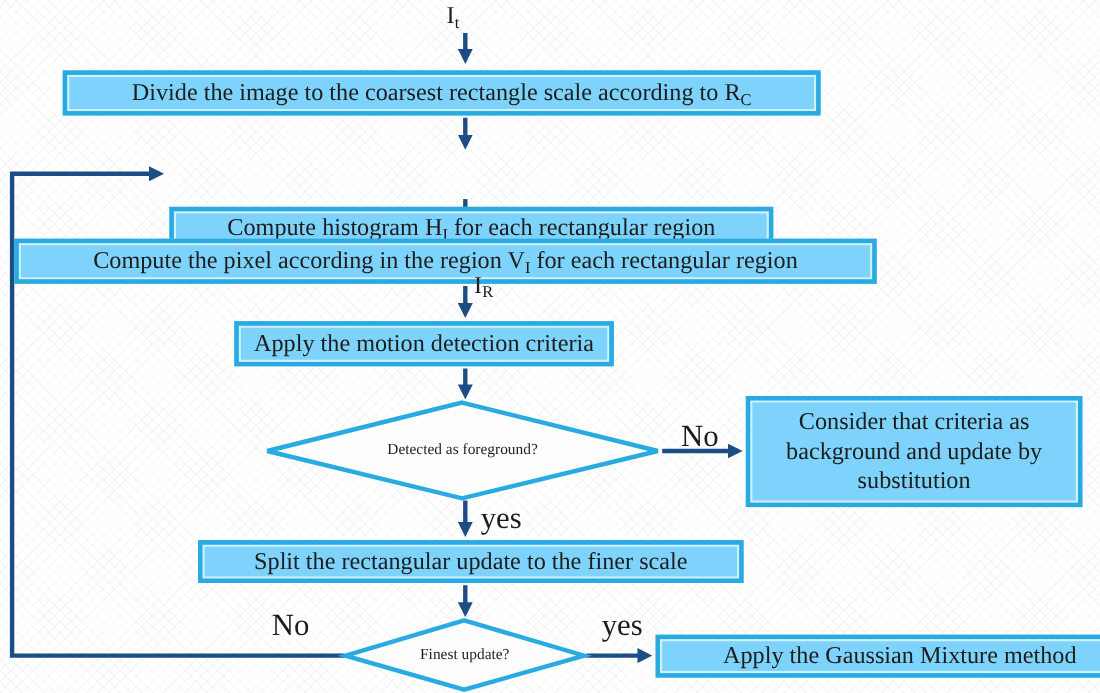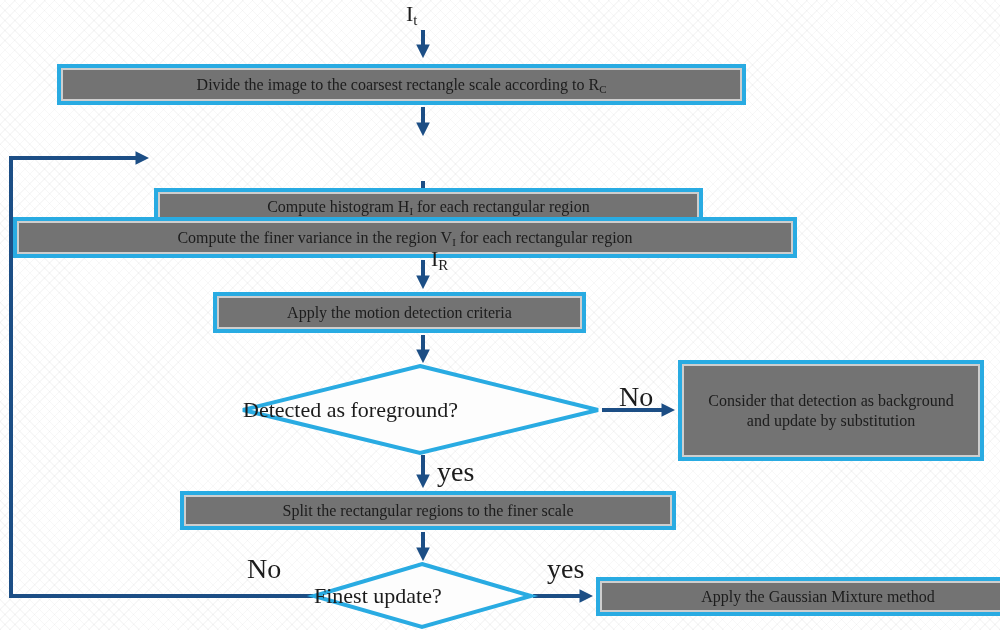--- a/index.html
+++ b/index.html
@@ -10,30 +10,30 @@
       repeating-linear-gradient(45deg, rgba(120,120,120,0.055) 0 1px, transparent 1px 7px),
       repeating-linear-gradient(-45deg, rgba(120,120,120,0.055) 0 1px, transparent 1px 7px);
     font-family:"Liberation Serif","DejaVu Serif",serif;
     color:#1c1c1c;
   }
   #connectors{position:absolute;left:0;top:0;z-index:1;}
   .conn{stroke:#1C4E85;stroke-width:4;fill:none;stroke-linejoin:miter;}
   .diamond{fill:#FDFDFD;stroke:#29ABE2;stroke-width:4;}
   .box{
     position:absolute;z-index:2;box-sizing:border-box;
-    border:4px solid #29ABE2;background:#737373;
+    border:4px solid #29ABE2;background:#7dd3fc;
     display:flex;align-items:center;justify-content:center;
-    font-size:16px;line-height:1.22;text-align:center;
+    font-size:22px;line-height:1.22;text-align:center;
     padding:0 6px;white-space:nowrap;
     box-shadow:inset 0 0 0 2px rgba(255,255,255,0.65);
   }
   .box.wrap{white-space:normal;padding:0 14px;}
   .dlabel{
-    position:absolute;z-index:2;display:flex;align-items:center;justify-content:flex-start;
-    font-size:22px;text-align:center;background:transparent;
+    position:absolute;z-index:2;display:flex;align-items:center;justify-content:center;
+    font-size:14px;text-align:center;background:transparent;
   }
   .elabel{position:absolute;z-index:3;font-size:28px;}
   .mathlabel{position:absolute;z-index:3;font-size:22px;}
   sub{font-size:0.68em;line-height:0;vertical-align:-0.28em;}
 </style>
 </head>
 <body>
 
 <svg id="connectors" width="1000" height="630" viewBox="0 0 1000 630">
   <defs>
@@ -64,33 +64,33 @@
 
 <div class="box" style="left:57px;top:64px;width:689px;height:41px;">
   <span><span>Divide the image to the coarsest rectangle scale according to R</span><sub>C</sub><span></span></span>
 </div>
 
 <div class="box" style="left:154px;top:140px;width:549px;height:38px;margin-top:48px;">
   <span><span>Compute histogram H</span><sub>I</sub><span> for each rectangular region</span></span>
 </div>
 
 <div class="box" style="left:13px;top:217px;width:784px;height:41px;">
-  <span><span>Compute the finer variance in the region V</span><sub>I</sub><span> for each rectangular region</span></span>
+  <span><span>Compute the pixel according in the region V</span><sub>I</sub><span> for each rectangular region</span></span>
 </div>
 
-<div class="box" style="left:213px;top:292px;width:373px;height:41px;">
+<div class="box" style="left:213px;top:292px;width:345px;height:41px;">
   <span>Apply the motion detection criteria</span>
 </div>
 
 <div class="box wrap" style="left:678px;top:360px;width:306px;height:101px;">
-  <span>Consider that detection as background and update by substitution</span>
+  <span>Consider that criteria as background and update by substitution</span>
 </div>
 
 <div class="box" style="left:180px;top:491px;width:496px;height:39px;">
-  <span>Split the rectangular regions to the finer scale</span>
+  <span>Split the rectangular update to the finer scale</span>
 </div>
 
 <div class="box" style="left:596px;top:577px;width:444px;height:39px;">
   <span>Apply the Gaussian Mixture method</span>
 </div>
 
 <div class="dlabel" style="left:243px;top:366px;width:355px;height:87px;">
   <span>Detected as foreground?</span>
 </div>
 <div class="dlabel" style="left:314px;top:564px;width:217px;height:63px;">

